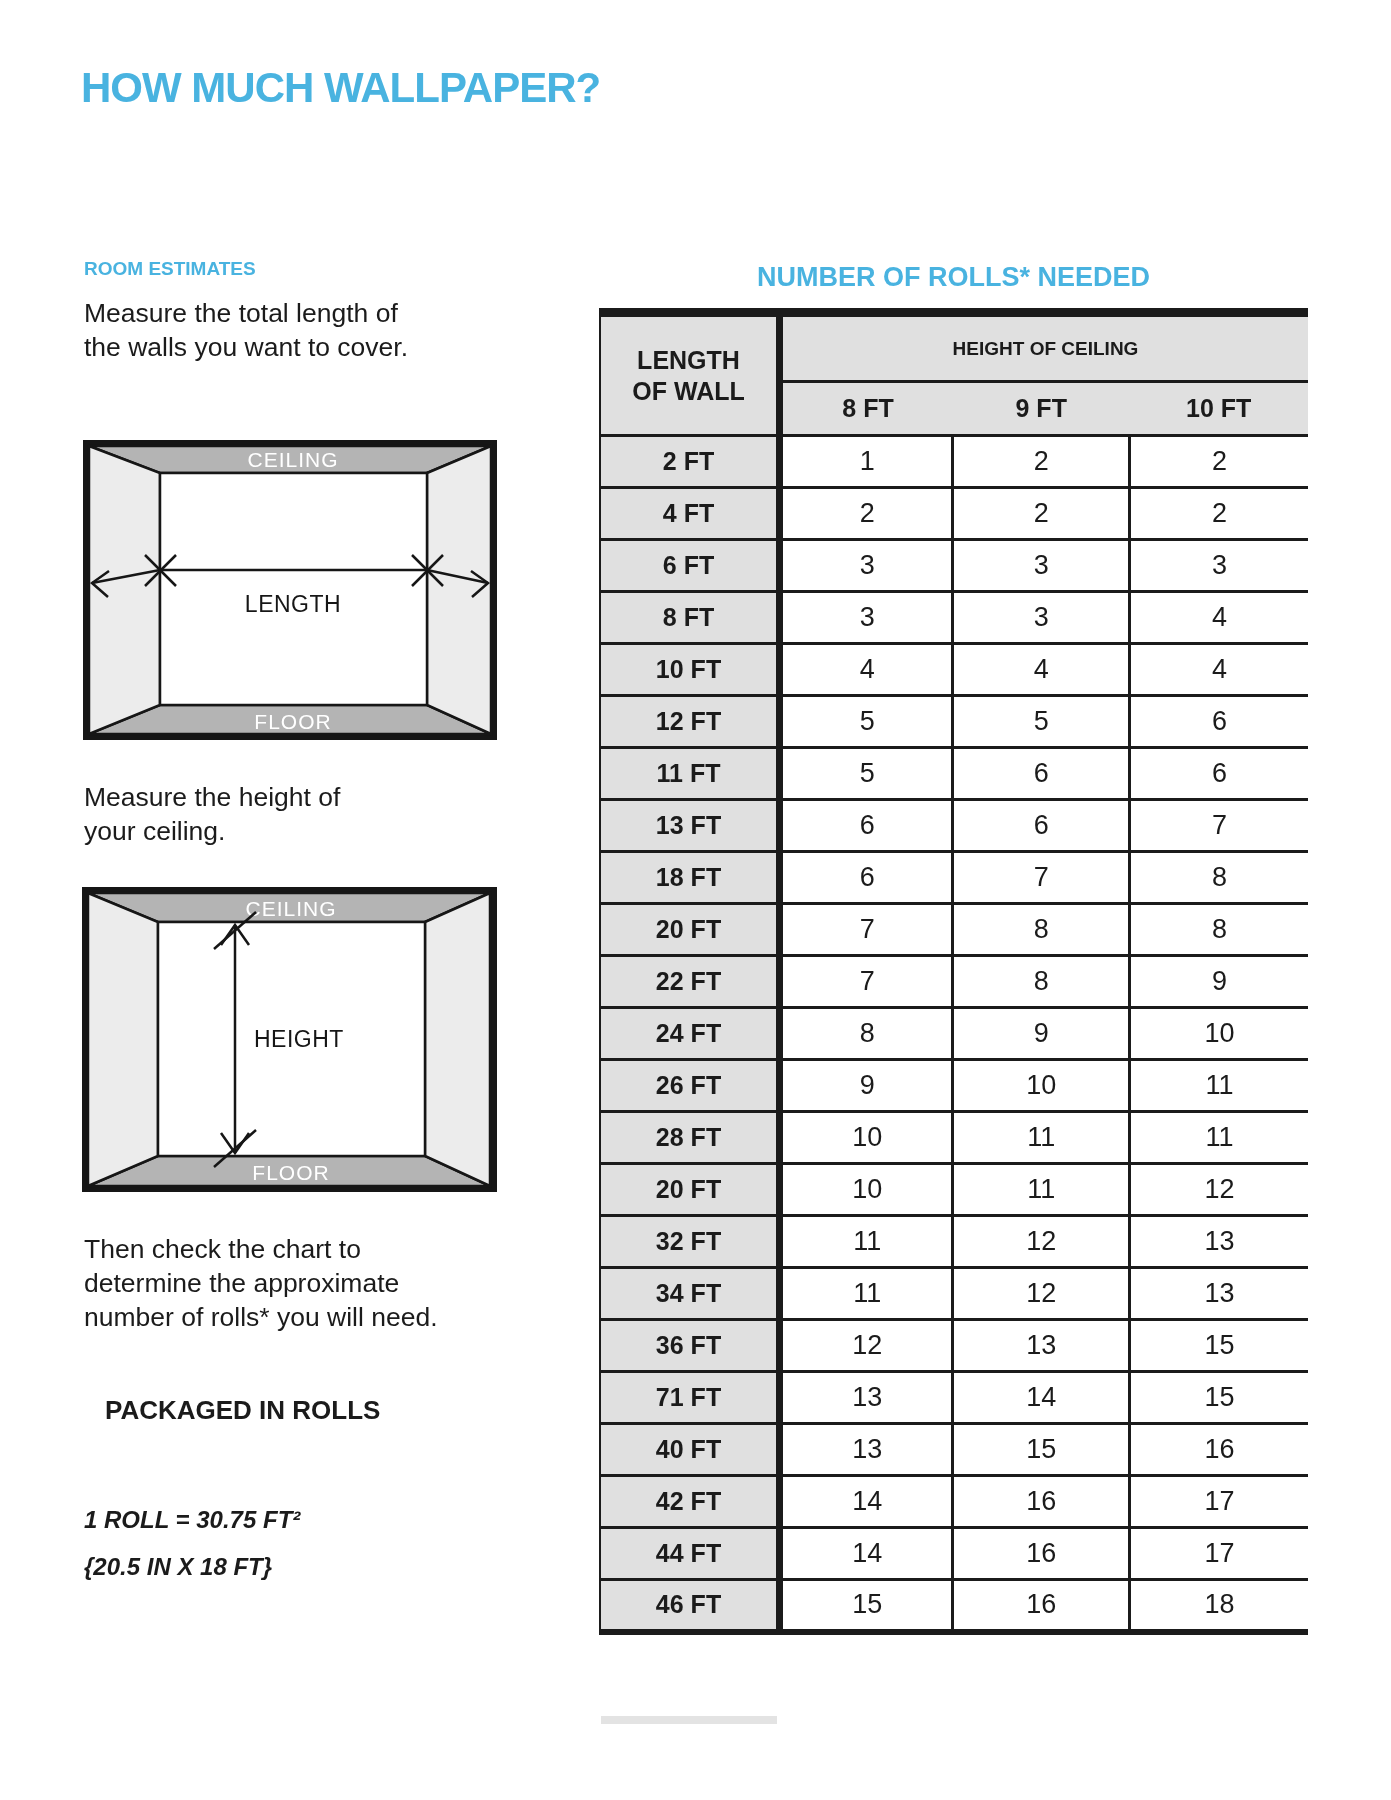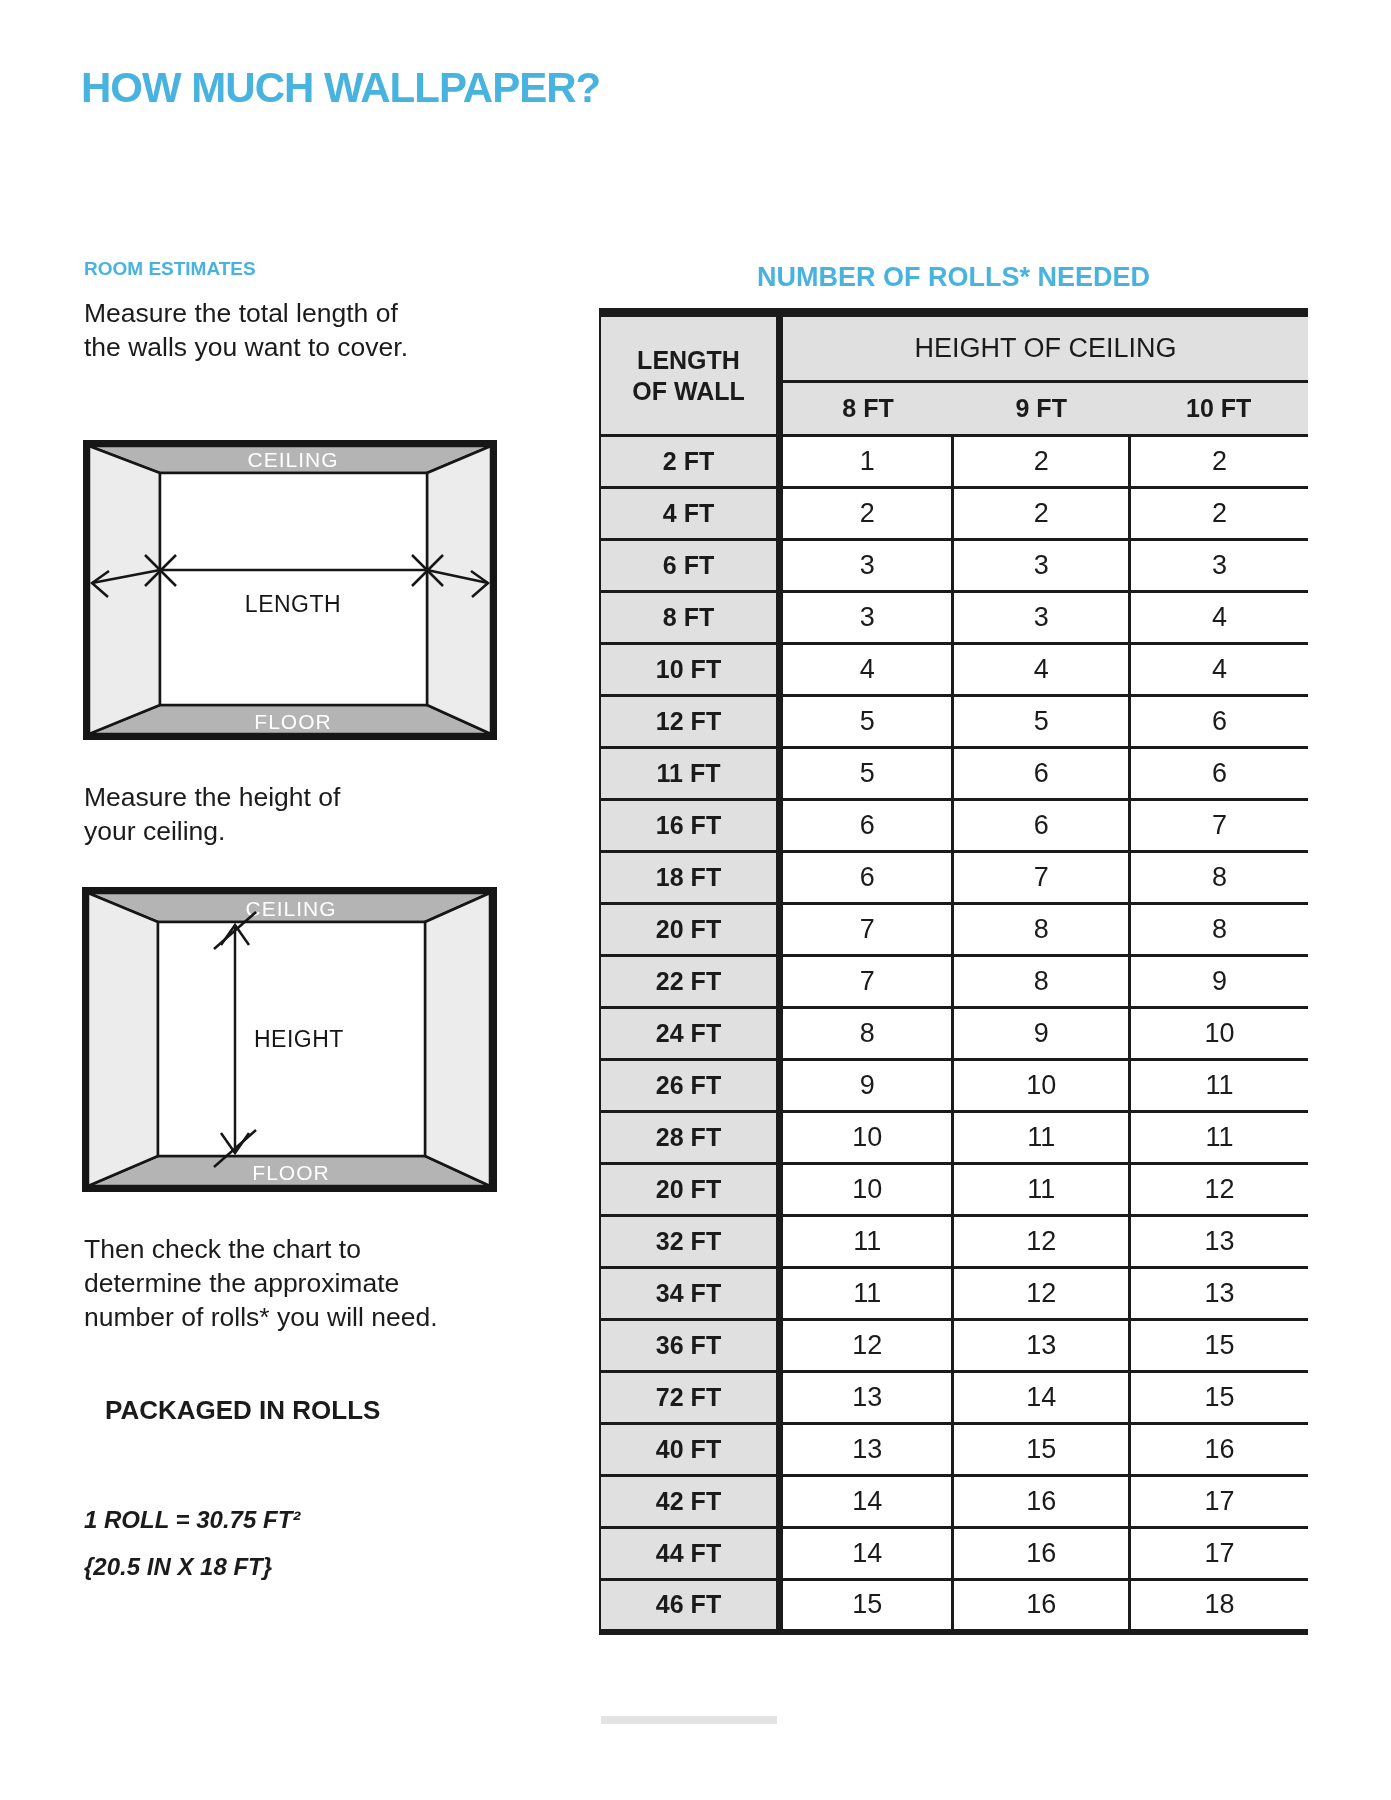--- a/index.html
+++ b/index.html
@@ -77,21 +77,21 @@
   .rolls-table .corner {
     background: var(--cellgray);
     border-right: 7px solid var(--ink);
     border-bottom: 3px solid var(--ink);
     font-weight: 700; font-size: 25px; line-height: 31px;
     white-space: pre-line;
   }
   .rolls-table .group-head {
     background: var(--cellgray);
     border-bottom: 3px solid var(--ink);
-    font-weight: 400; font-size: 27px;
+    font-weight: 700; font-size: 19px;
     height: 69px;
   }
   .rolls-table .sub-head th {
     background: var(--cellgray);
     border-bottom: 3px solid var(--ink);
     font-weight: 700; font-size: 25px;
     height: 54px;
   }
   .rolls-table tbody .row-label {
     background: var(--cellgray);
@@ -244,21 +244,21 @@
             <td class="cell">5</td>
             <td class="cell">6</td>
           </tr>
           <tr>
             <td class="row-label">11 FT</td>
             <td class="cell">5</td>
             <td class="cell">6</td>
             <td class="cell">6</td>
           </tr>
           <tr>
-            <td class="row-label">16 FT</td>
+            <td class="row-label">13 FT</td>
             <td class="cell">6</td>
             <td class="cell">6</td>
             <td class="cell">7</td>
           </tr>
           <tr>
             <td class="row-label">18 FT</td>
             <td class="cell">6</td>
             <td class="cell">7</td>
             <td class="cell">8</td>
           </tr>
@@ -310,21 +310,21 @@
             <td class="cell">12</td>
             <td class="cell">13</td>
           </tr>
           <tr>
             <td class="row-label">36 FT</td>
             <td class="cell">12</td>
             <td class="cell">13</td>
             <td class="cell">15</td>
           </tr>
           <tr>
-            <td class="row-label">72 FT</td>
+            <td class="row-label">71 FT</td>
             <td class="cell">13</td>
             <td class="cell">14</td>
             <td class="cell">15</td>
           </tr>
           <tr>
             <td class="row-label">40 FT</td>
             <td class="cell">13</td>
             <td class="cell">15</td>
             <td class="cell">16</td>
           </tr>

